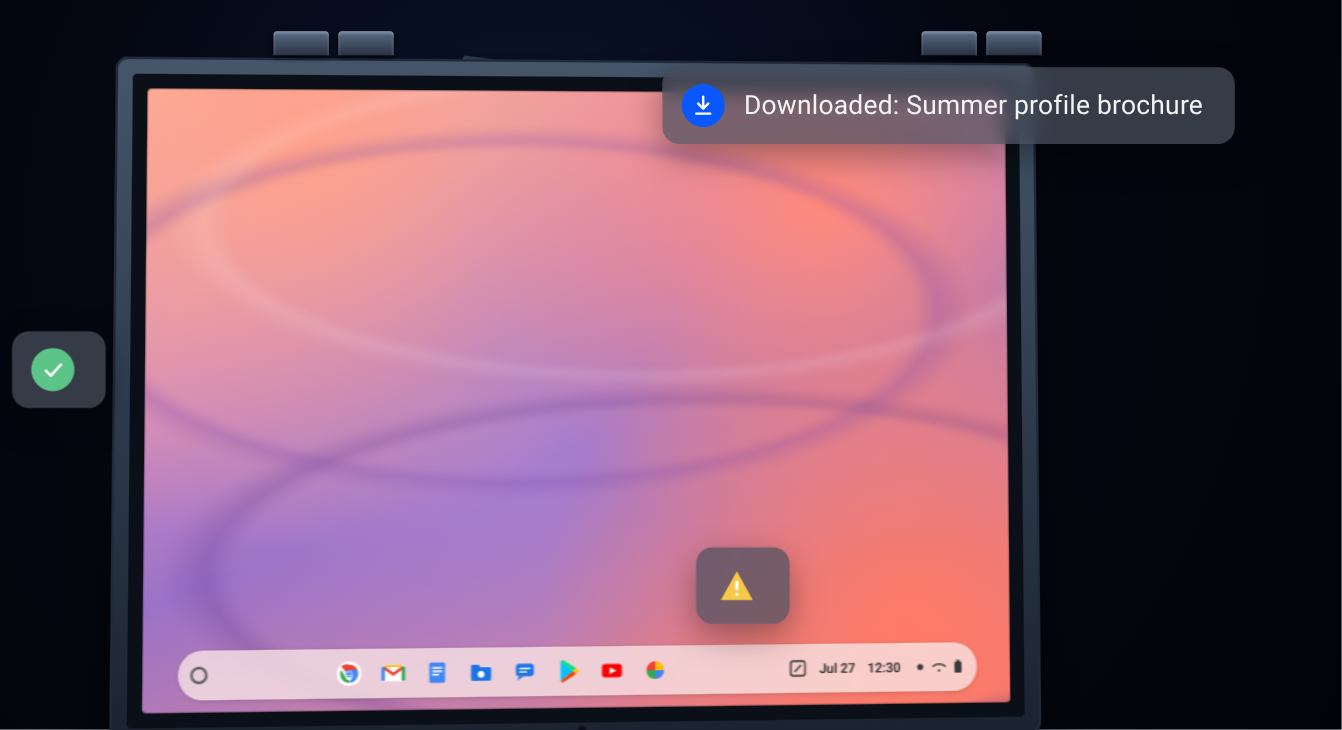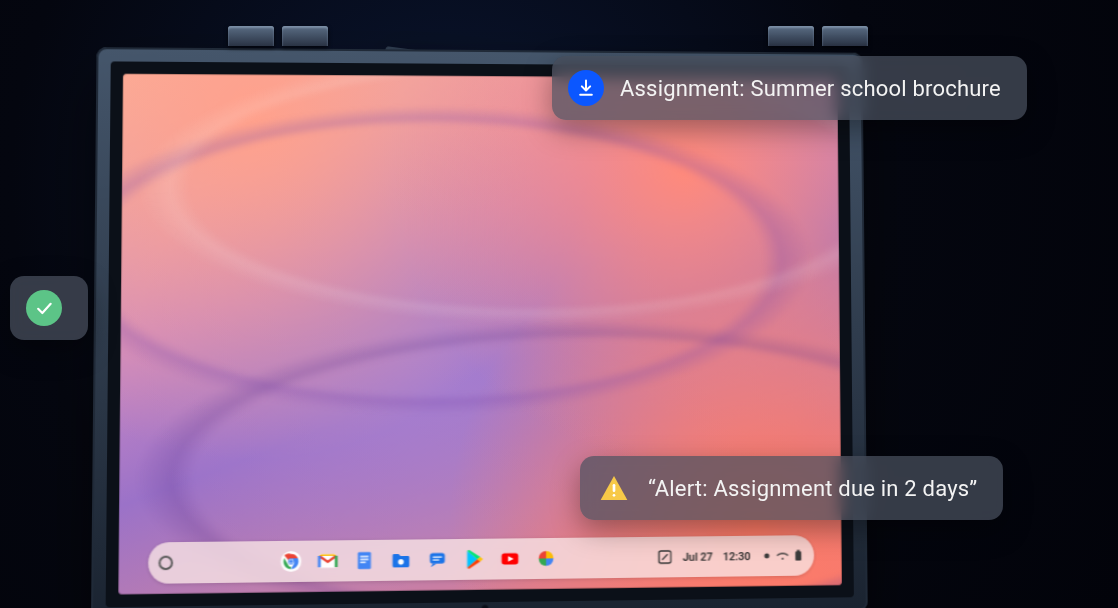--- a/index.html
+++ b/index.html
@@ -245,33 +245,32 @@
     <span class="camera"></span>
   </div>
 </div>
 
 <div class="toast t1">
   <span class="icon">
     <svg width="20" height="20" viewBox="0 0 24 24">
         <path d="M12 3v12m0 0l-5-5m5 5l5-5M5 20h14" stroke="#fff" stroke-width="2.4" fill="none" stroke-linecap="round" stroke-linejoin="round"></path>
       </svg>
   </span>
-  <span>Assignment: Summer school brochure</span>
+  <span>Downloaded: Summer profile brochure</span>
 </div>
 
 <div class="toast t2">
   <span class="icon">
     <svg width="20" height="20" viewBox="0 0 24 24">
         <path d="M5 13l5 5L20 7" stroke="#fff" stroke-width="2.6" fill="none" stroke-linecap="round" stroke-linejoin="round"></path>
       </svg>
   </span>
 </div>
 
 <div class="toast t3">
   <span class="icon">
     <svg width="32" height="32" viewBox="0 0 24 24">
         <path d="M12 3l10 18H2L12 3z" fill="#F7C948"></path>
         <rect x="11" y="9" width="2" height="6" rx="1" fill="#fff"></rect>
         <rect x="11" y="16.5" width="2" height="2" rx="1" fill="#fff"></rect>
       </svg>
   </span>
-  <span>“Alert: Assignment due in 2 days”</span>
 </div>
 
 </body></html>

